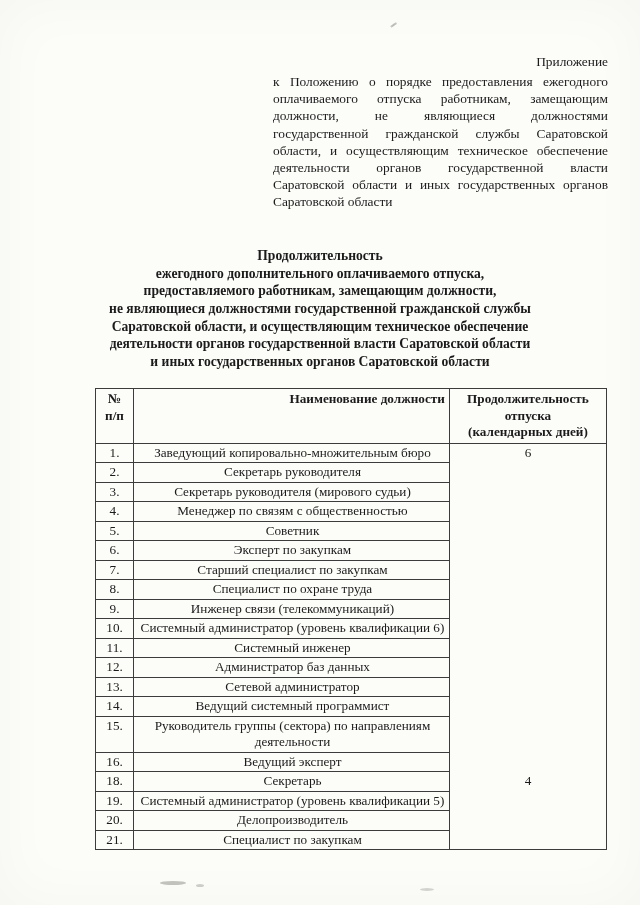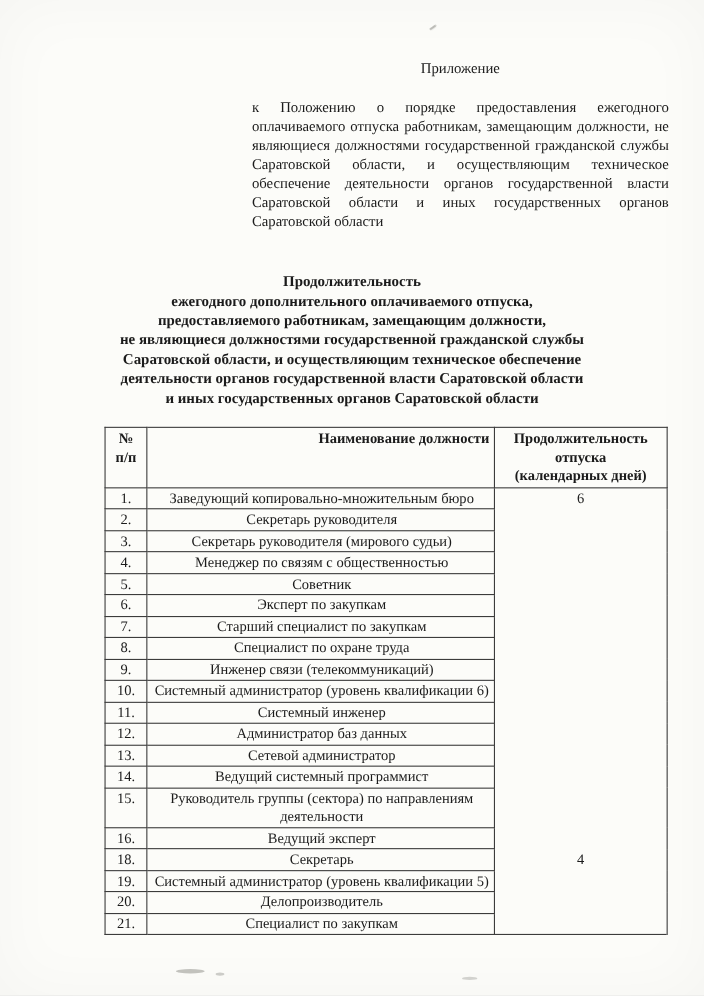--- a/index.html
+++ b/index.html
@@ -22,25 +22,26 @@
   
   .annex {
     position: absolute;
     top: 53px;
     left: 229px;
     width: 379px;
     font-size: 13.4px;
     line-height: 1.28;
   }
   .annex-label {
-    text-align: center;
-    margin-bottom: 19px;
+    text-align: right;
+    margin-bottom: 3px;
   }
   .annex-body {
     text-align: justify;
+    margin-left: 44px;
   }
 
   
   .doc-title {
     position: absolute;
     top: 247px;
     left: 28px;
     width: 584px;
     text-align: center;
     font-weight: bold;

